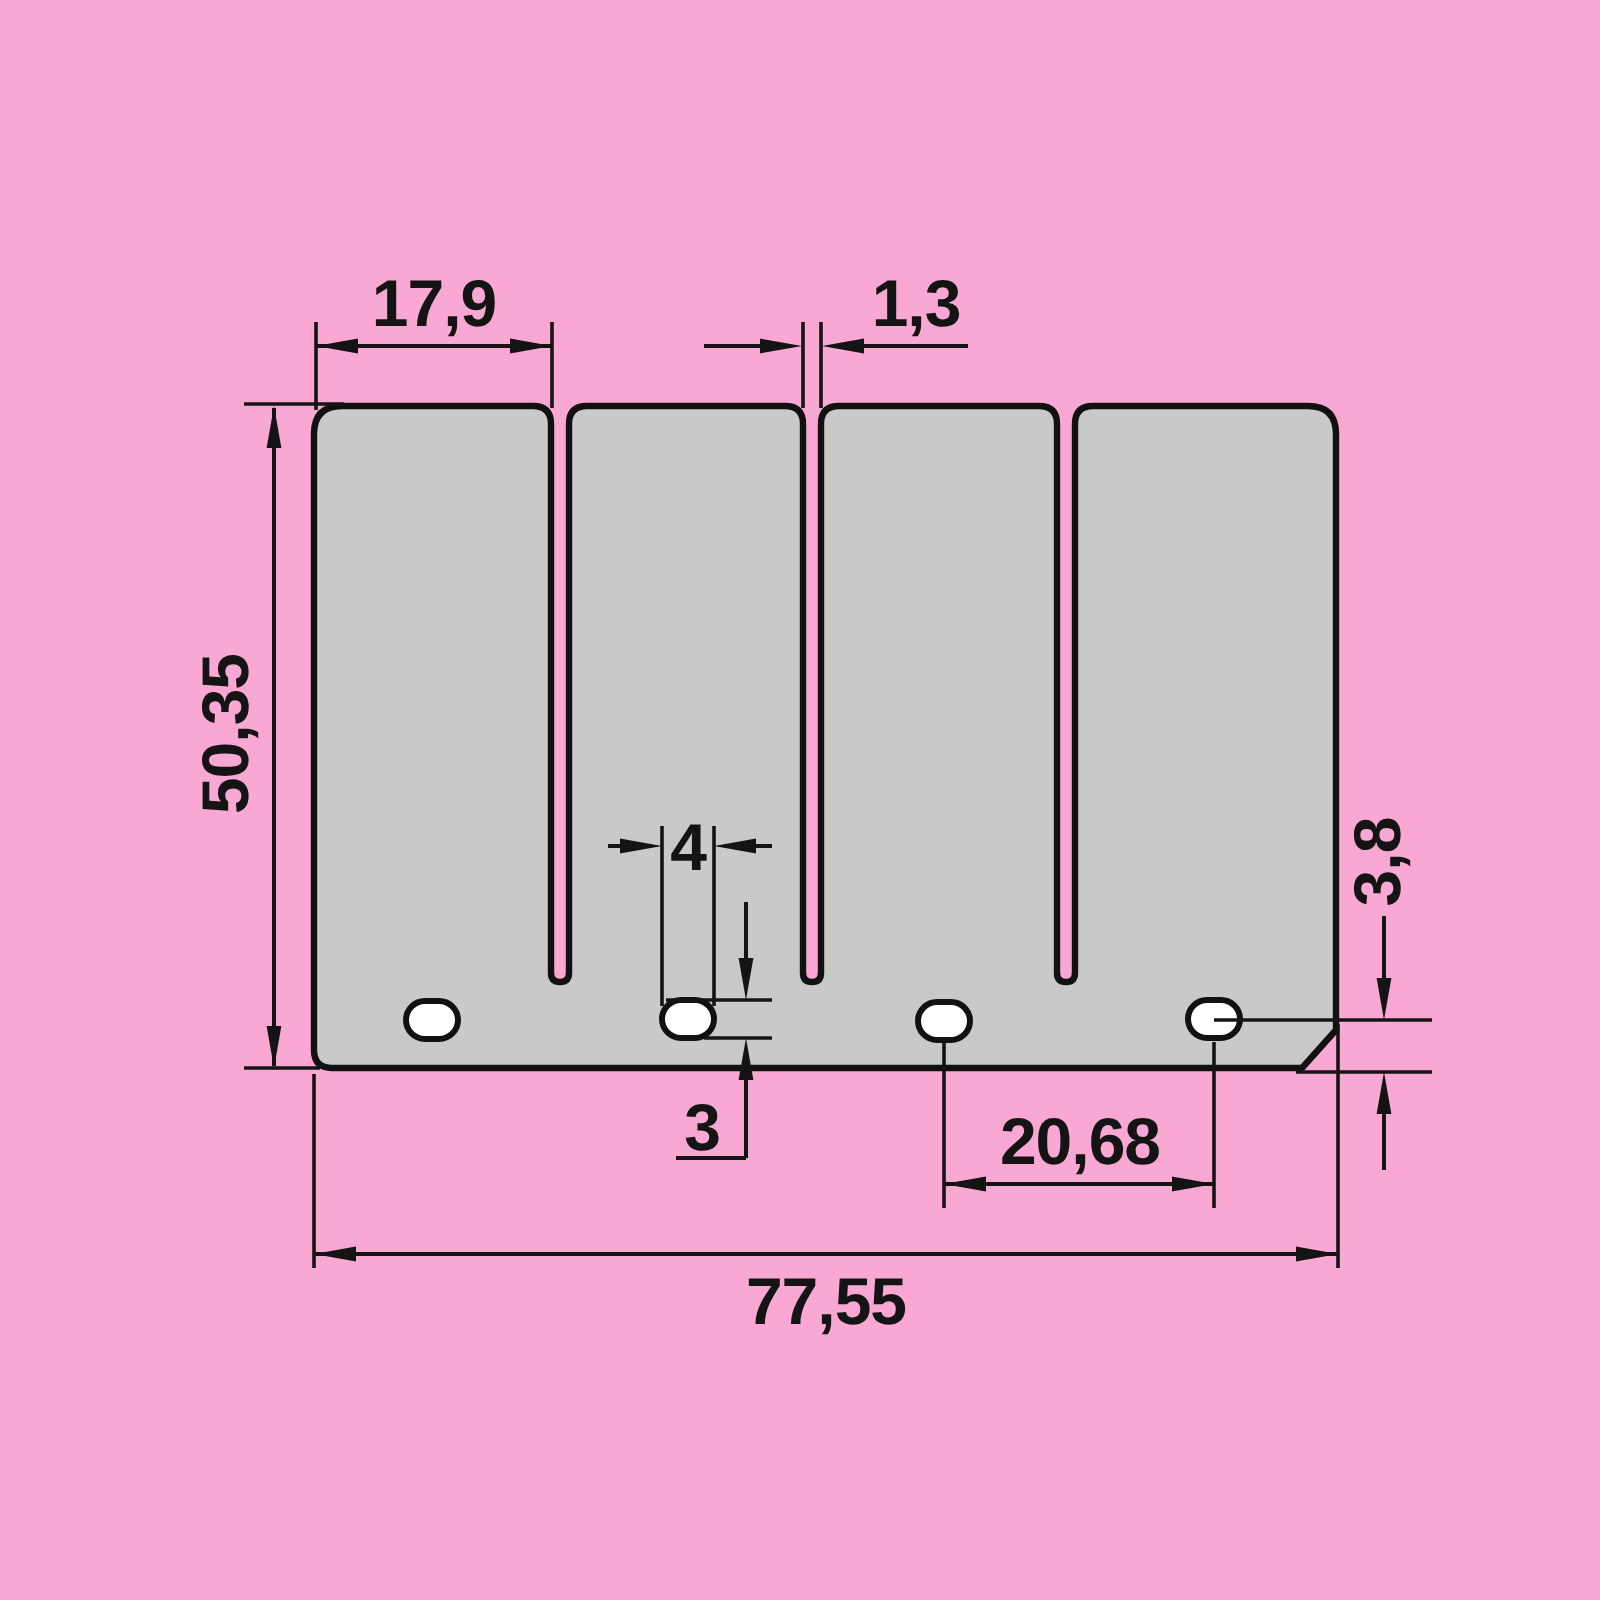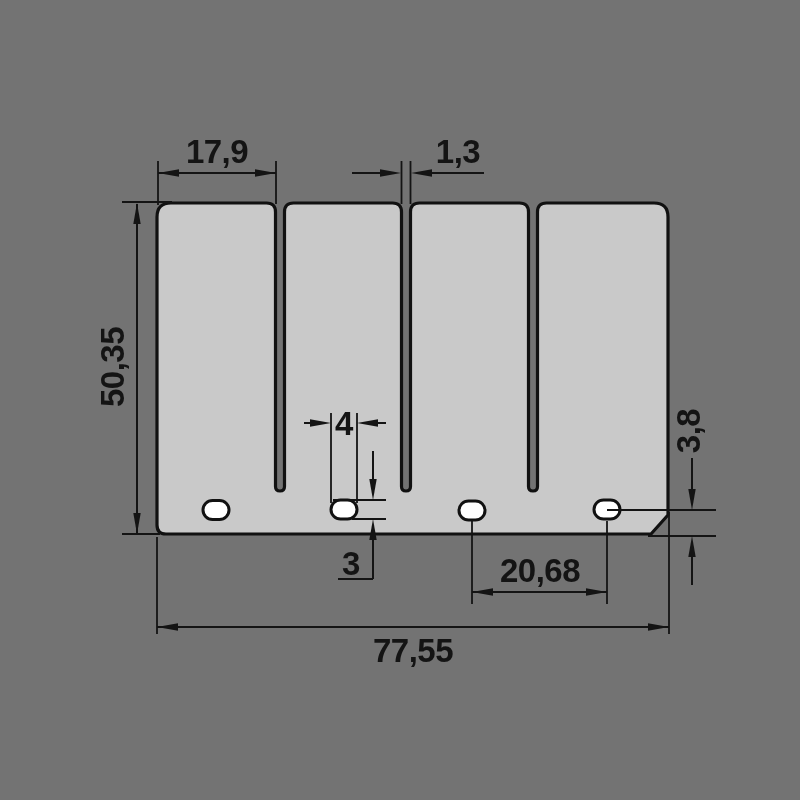--- a/index.html
+++ b/index.html
@@ -4,21 +4,21 @@
 <style>
   html, body {
     margin: 0;
     padding: 0;
     background: #ffffff;
   }
   .stage {
     position: relative;
     width: 800px;
     height: 800px;
-    background: #737373;
+    background: #f9a8d4;
     overflow: hidden;
   }
   svg {
     display: block;
   }
   .dim-label {
     font-family: "Liberation Sans", "DejaVu Sans", sans-serif;
     font-weight: bold;
     font-size: 33px;
     fill: #141414;

